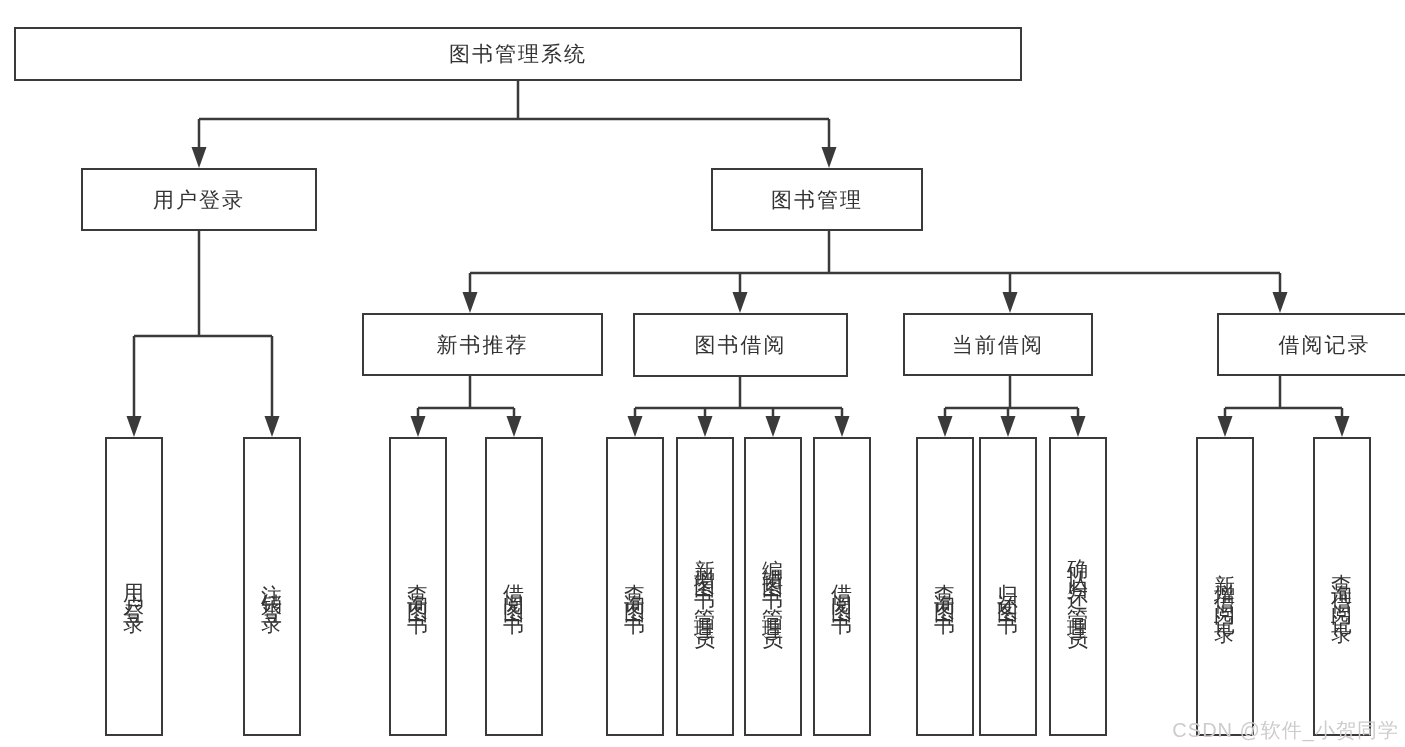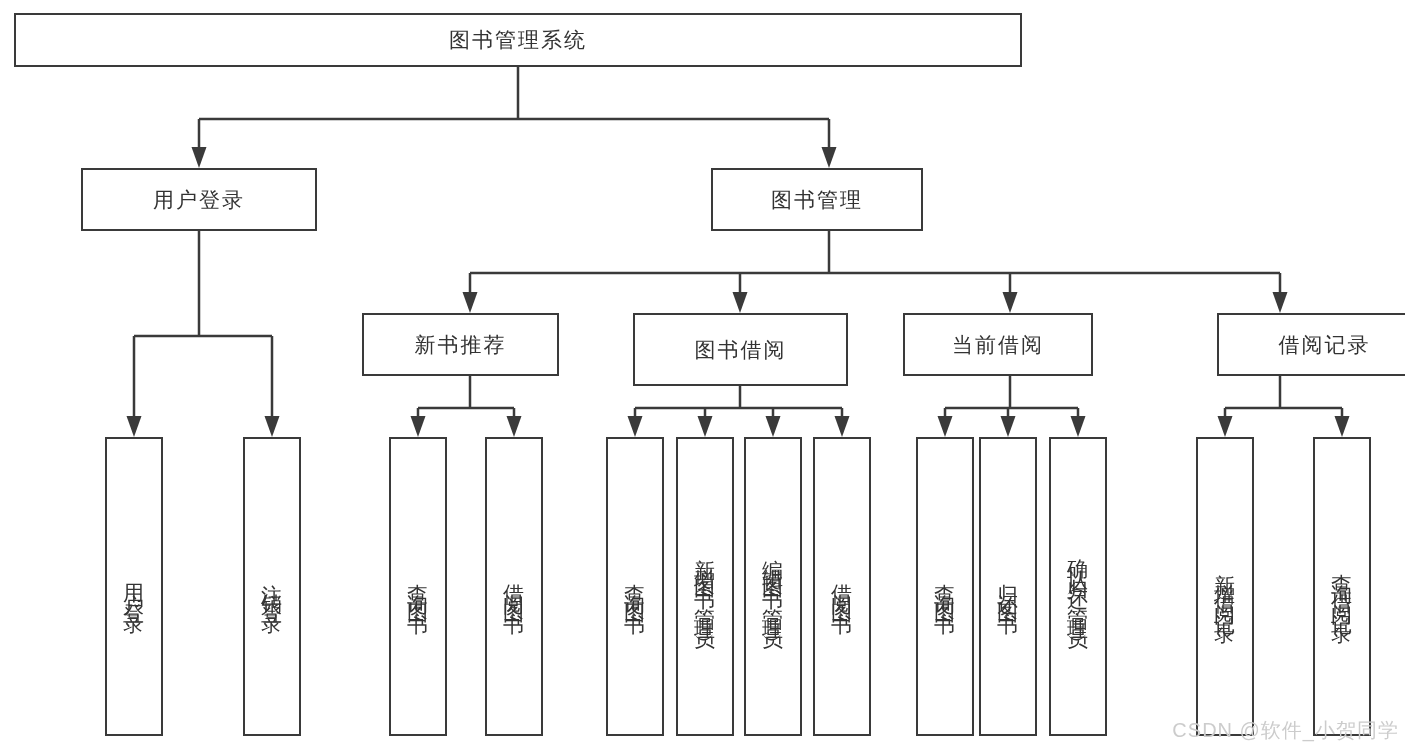--- a/index.html
+++ b/index.html
@@ -93,35 +93,35 @@
       <polygon points="1000.5,416 1015.5,416 1008,437" fill="#3a3a3a" stroke="none"></polygon>
       <polygon points="1070.5,416 1085.5,416 1078,437" fill="#3a3a3a" stroke="none"></polygon>
     </g>
     <g stroke="#3a3a3a" stroke-width="2.5" fill="none">
       <path d="M1280 376 V408 M1225 408 H1342 M1225 408 V417 M1342 408 V417"></path>
       <polygon points="1217.5,416 1232.5,416 1225,437" fill="#3a3a3a" stroke="none"></polygon>
       <polygon points="1334.5,416 1349.5,416 1342,437" fill="#3a3a3a" stroke="none"></polygon>
     </g>
   </svg>
 
-  <div class="node" style="left:14px; top:13px; width:1008px; height:54px;">
+  <div class="node" style="left:14px; top:27px; width:1008px; height:54px;">
     <span class="hlabel">图书管理系统</span>
   </div>
 
   <div class="node" style="left:81px; top:168px; width:236px; height:63px;">
     <span class="hlabel">用户登录</span>
   </div>
   <div class="node" style="left:711px; top:168px; width:212px; height:63px;">
     <span class="hlabel">图书管理</span>
   </div>
 
-  <div class="node" style="left:362px; top:313px; width:197px; height:63px;">
+  <div class="node" style="left:362px; top:313px; width:241px; height:63px;">
     <span class="hlabel">新书推荐</span>
   </div>
-  <div class="node" style="left:633px; top:313px; width:215px; height:73px;">
+  <div class="node" style="left:633px; top:313px; width:215px; height:64px;">
     <span class="hlabel">图书借阅</span>
   </div>
   <div class="node" style="left:903px; top:313px; width:190px; height:63px;">
     <span class="hlabel">当前借阅</span>
   </div>
   <div class="node" style="left:1173px; top:313px; width:215px; height:63px;margin-left:44px;">
     <span class="hlabel">借阅记录</span>
   </div>
 
   <div class="node leaf" style="left:105px; top:437px; width:58px; height:299px;">

